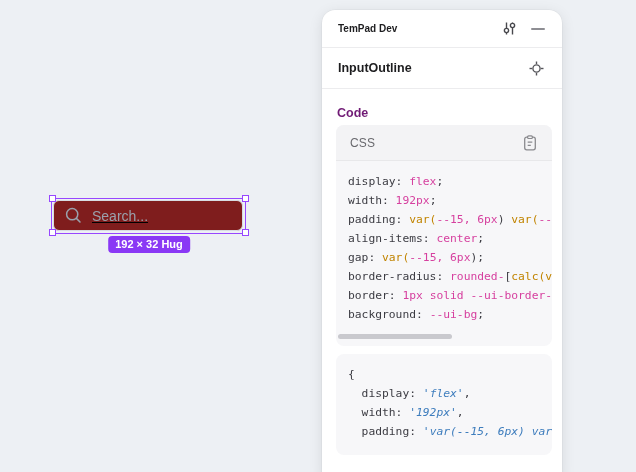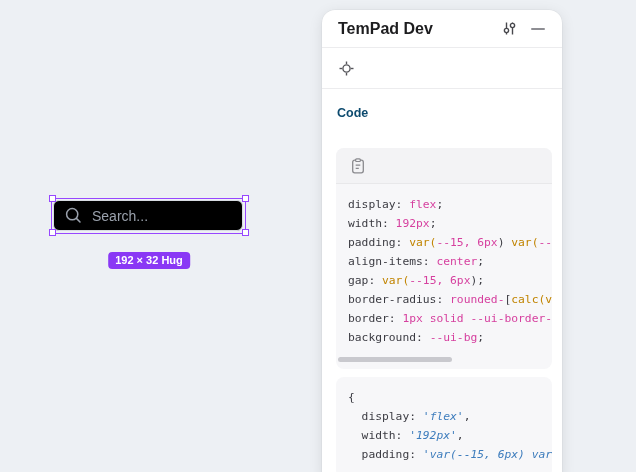--- a/index.html
+++ b/index.html
@@ -4,67 +4,67 @@
 <style>
   * { margin:0; padding:0; box-sizing:border-box; }
   html,body { width:636px; height:472px; overflow:hidden; }
   body { background:#edf0f4; font-family:"Liberation Sans", sans-serif; position:relative; }
 
   
   .canvas { position:absolute; inset:0; }
 
   .search-input {
     position:absolute; left:53px; top:200px; width:190px; height:31px;
-    background:#000000; border:1px solid #d8dce2; border-radius:6px;
+    background:#7f1d1d; border:1px solid #d8dce2; border-radius:6px;
     display:flex; align-items:center; padding:0 10px; gap:9px;text-decoration:underline;
   }
   .search-input .placeholder { color:#9aa1ac; font-size:14px; }
   .search-icon-svg { flex:0 0 auto; display:block; }
 
   .selection-outline {
     position:absolute; left:51px; top:198px; width:195px; height:36px;
     border:1.5px solid #9747ff; pointer-events:none;
   }
   .handle {
     position:absolute; width:7px; height:7px; background:#ffffff;
     border:1.2px solid #9747ff;
   }
   .handle.tl { left:49px;  top:195px; }
   .handle.tr { left:242px; top:195px; }
   .handle.bl { left:49px;  top:229px; }
   .handle.br { left:242px; top:229px; }
 
   .size-badge {
-    position:absolute; left:149px; top:252px; transform:translateX(-50%);
+    position:absolute; left:149px; top:236px; transform:translateX(-50%);
     background:#8a38f5; color:#ffffff; font-size:11px; font-weight:700;
     padding:2px 7px 3px; border-radius:4px; white-space:nowrap;
   }
 
   
   .panel {
     position:absolute; left:322px; top:10px; width:240px; bottom:-12px;
     background:#ffffff; border-radius:13px;
     box-shadow:0 0 0 0.5px rgba(0,0,0,0.05), 0 3px 14px rgba(0,0,0,0.10);
   }
   .panel-header {
     height:38px; display:flex; align-items:center;
     padding:0 16px; border-bottom:1px solid #ececee;
   }
-  .panel-title { font-size:16px; font-weight:700; color:#1d1d1f; flex:1; }
+  .panel-title { font-size:10px; font-weight:700; color:#1d1d1f; flex:1; }
   .header-actions { display:flex; align-items:center; gap:13px; }
   .icon-btn { display:flex; align-items:center; justify-content:center; width:16px; height:16px; cursor:pointer; }
 
   .node-row {
     height:41px; display:flex; align-items:center;
     padding:0 18px 0 16px; border-bottom:1px solid #ececee;
   }
   .node-name { font-size:12.5px; font-weight:700; color:#1d1d1f; flex:1; }
 
   .panel-body { padding:17px 10px 0 14px; }
-  .section-title { font-size:12.5px; font-weight:700; color:#0c4a6e; margin-bottom:28px; margin-left:1px; }
+  .section-title { font-size:12.5px; font-weight:700; color:#701a75; margin-bottom:5px; margin-left:1px; }
 
   .code-block {
     background:#f7f7f9; border-radius:8px; overflow:hidden;
     margin-bottom:8px; position:relative;
   }
   .code-block-header {
     height:36px; background:#f3f3f5; display:flex; align-items:center;
     padding:0 14px; border-bottom:1px solid #e8e8ea;
   }
   .code-block-label { font-size:12px; color:#69696e; flex:1; letter-spacing:0.2px; }
@@ -121,36 +121,38 @@
       </span>
       <span class="icon-btn">
         <svg width="14" height="14" viewBox="0 0 14 14">
           <line x1="1" y1="7" x2="13" y2="7" stroke="#8e8e93" stroke-width="2" stroke-linecap="round"></line>
         </svg>
       </span>
     </span>
   </div>
 
   <div class="node-row">
+    <span class="node-name">InputOutline</span>
     <span class="icon-btn">
       <svg width="15" height="15" viewBox="0 0 15 15">
         <circle cx="7.5" cy="7.5" r="3.6" fill="none" stroke="#55555a" stroke-width="1.4"></circle>
         <line x1="7.5" y1="0.5" x2="7.5" y2="3" stroke="#55555a" stroke-width="1.4"></line>
         <line x1="7.5" y1="12" x2="7.5" y2="14.5" stroke="#55555a" stroke-width="1.4"></line>
         <line x1="0.5" y1="7.5" x2="3" y2="7.5" stroke="#55555a" stroke-width="1.4"></line>
         <line x1="12" y1="7.5" x2="14.5" y2="7.5" stroke="#55555a" stroke-width="1.4"></line>
       </svg>
     </span>
   </div>
 
   <div class="panel-body">
     <div class="section-title">Code</div>
 
     <div class="code-block css-block">
       <div class="code-block-header">
+        <span class="code-block-label">CSS</span>
         <span class="icon-btn">
           <svg width="14" height="16" viewBox="0 0 14 16">
             <rect x="1.7" y="2.2" width="10.6" height="12.6" rx="2" fill="none" stroke="#8a8a8e" stroke-width="1.3"></rect>
             <rect x="4.6" y="0.9" width="4.8" height="2.6" rx="1" fill="#f3f3f5" stroke="#8a8a8e" stroke-width="1.2"></rect>
             <line x1="4.7" y1="7.2" x2="9.3" y2="7.2" stroke="#8a8a8e" stroke-width="1.2"></line>
             <line x1="4.7" y1="10.4" x2="7.8" y2="10.4" stroke="#8a8a8e" stroke-width="1.2"></line>
           </svg>
         </span>
       </div>
       <div class="code-lines"><div class="code-line"><span class="tok-d">display: </span><span class="tok-v">flex</span><span class="tok-d">;</span></div><div class="code-line"><span class="tok-d">width: </span><span class="tok-v">192px</span><span class="tok-d">;</span></div><div class="code-line"><span class="tok-d">padding: </span><span class="tok-f">var(</span><span class="tok-v">--15, 6px</span><span class="tok-d">) </span><span class="tok-f">var(</span><span class="tok-v">--15, 6px</span></div><div class="code-line"><span class="tok-d">align-items: </span><span class="tok-v">center</span><span class="tok-d">;</span></div><div class="code-line"><span class="tok-d">gap: </span><span class="tok-f">var(</span><span class="tok-v">--15, 6px</span><span class="tok-d">)</span><span class="tok-d">;</span></div><div class="code-line"><span class="tok-d">border-radius: </span><span class="tok-v">rounded-</span><span class="tok-d">[</span><span class="tok-f">calc(</span><span class="tok-f">var(</span></div><div class="code-line"><span class="tok-d">border: </span><span class="tok-v">1px solid --ui-border-color</span></div><div class="code-line"><span class="tok-d">background: </span><span class="tok-v">--ui-bg</span><span class="tok-d">;</span></div></div>

